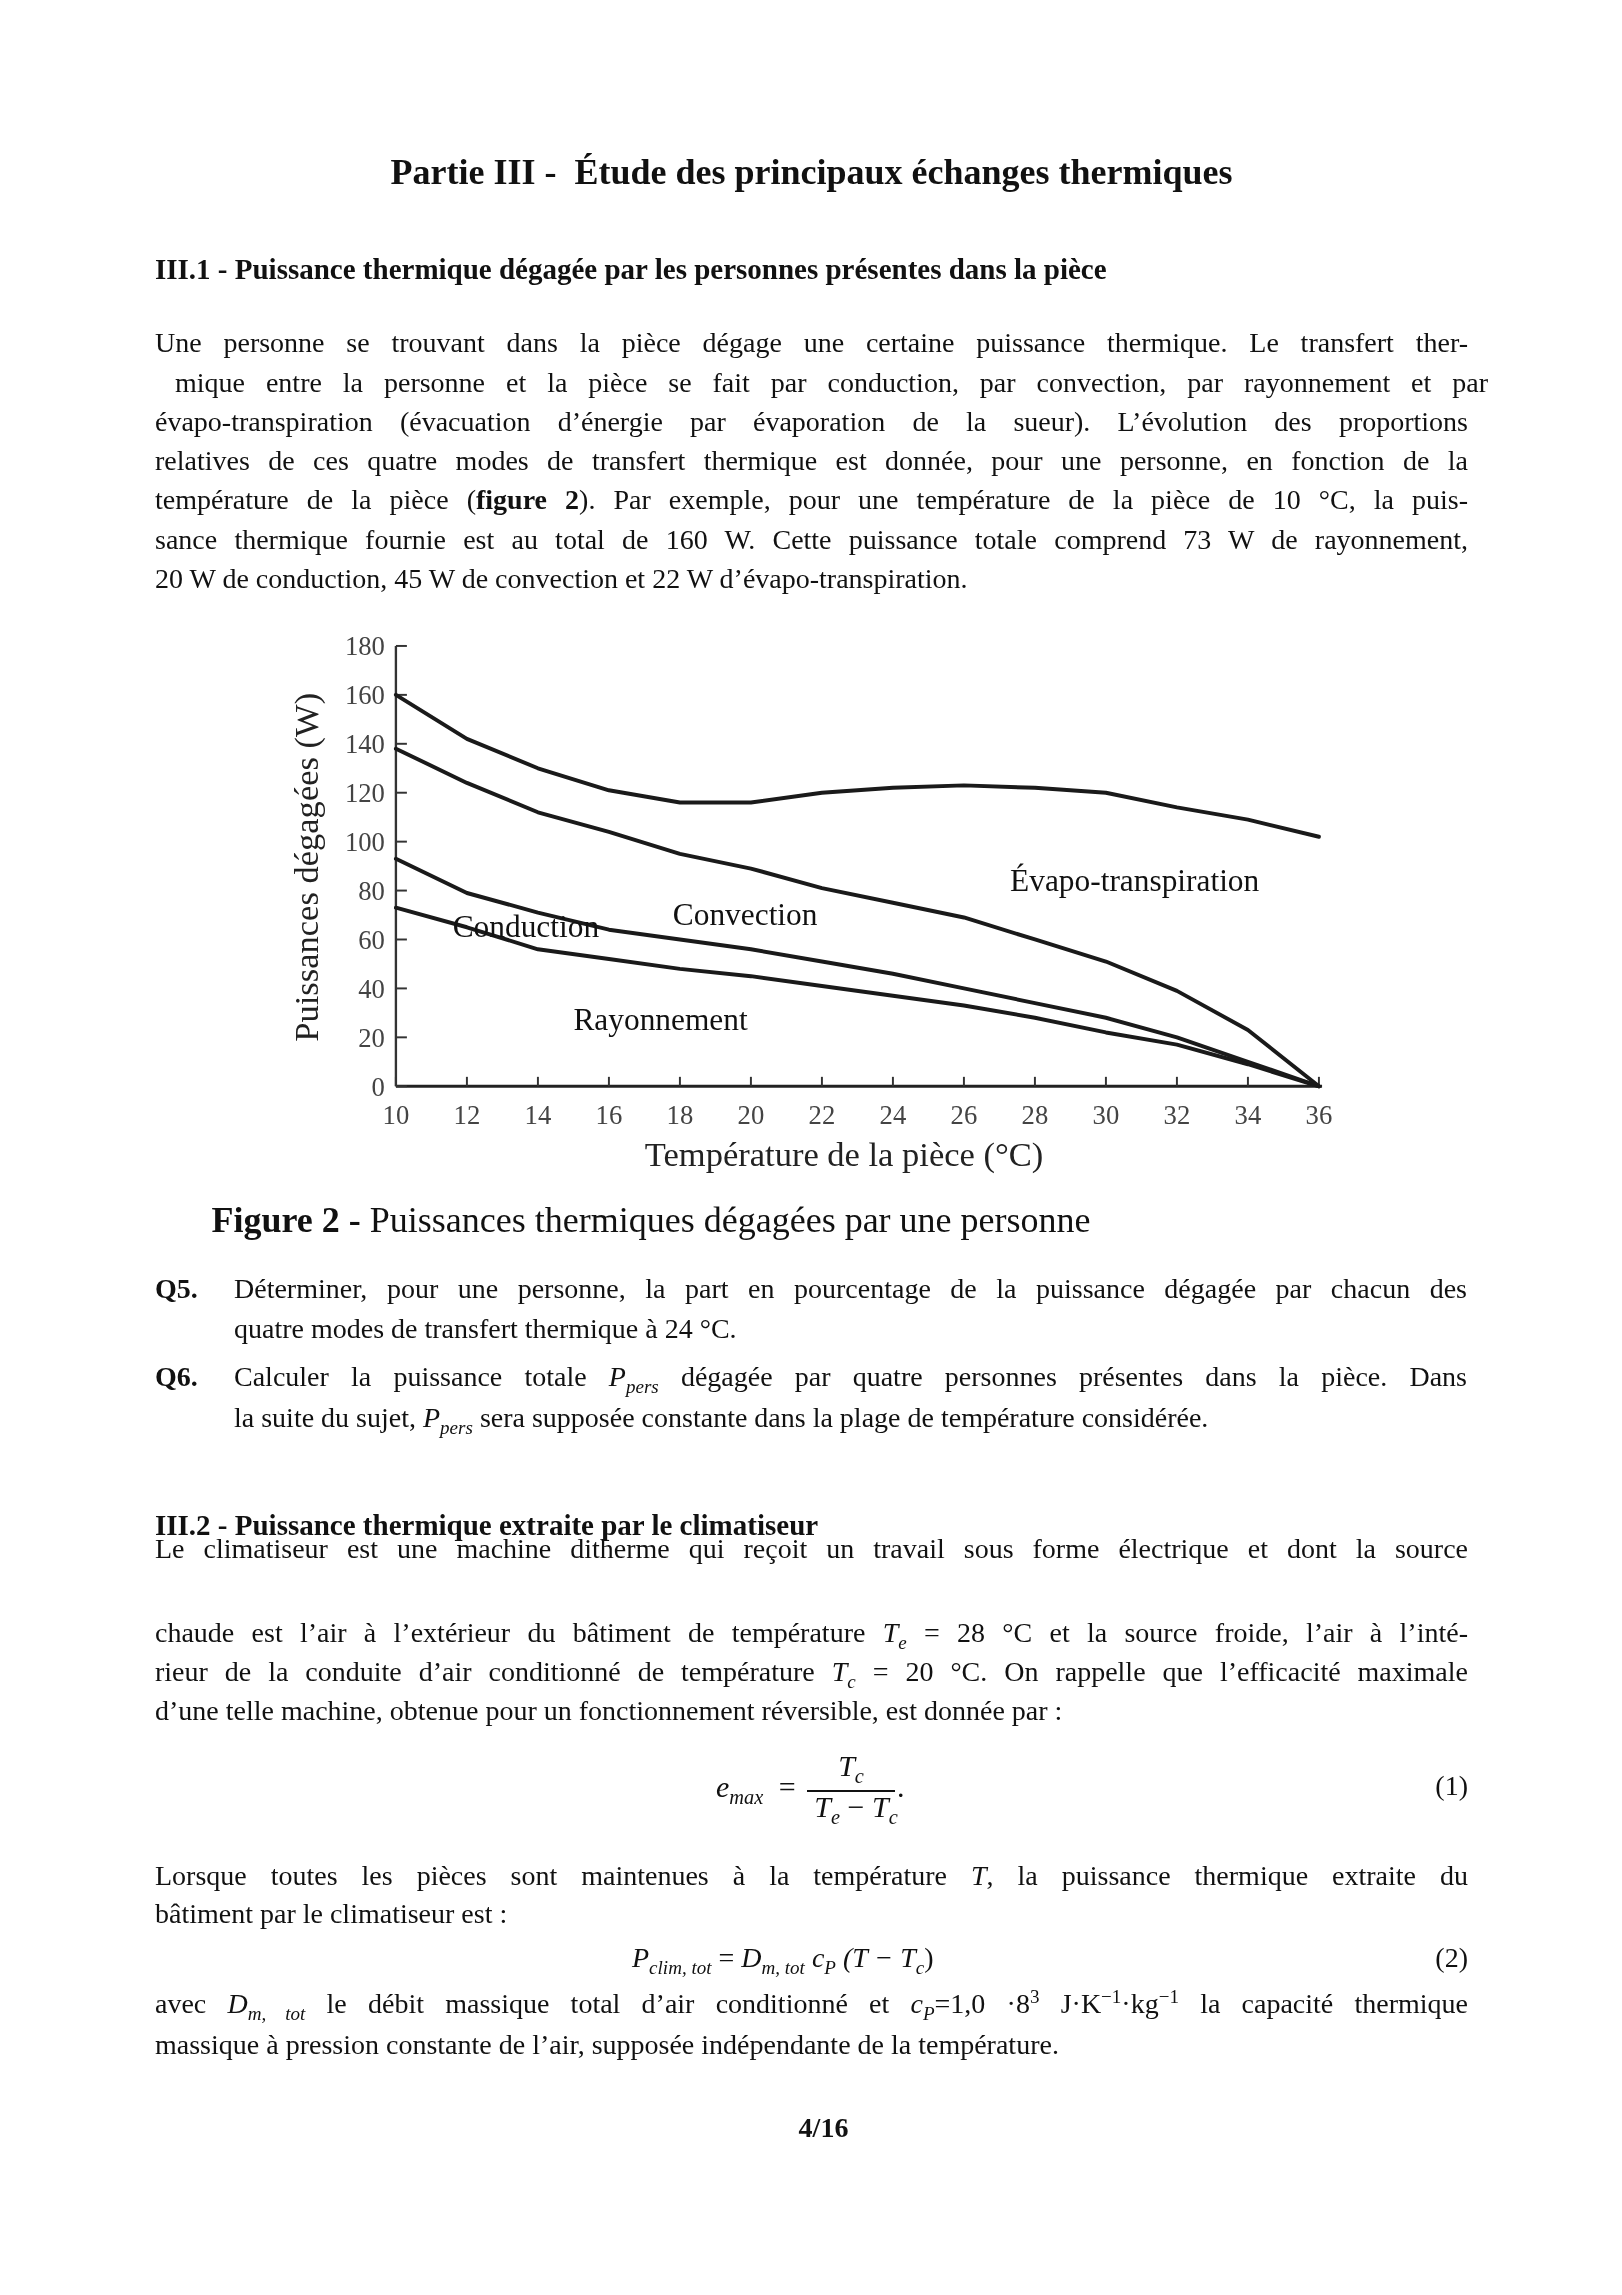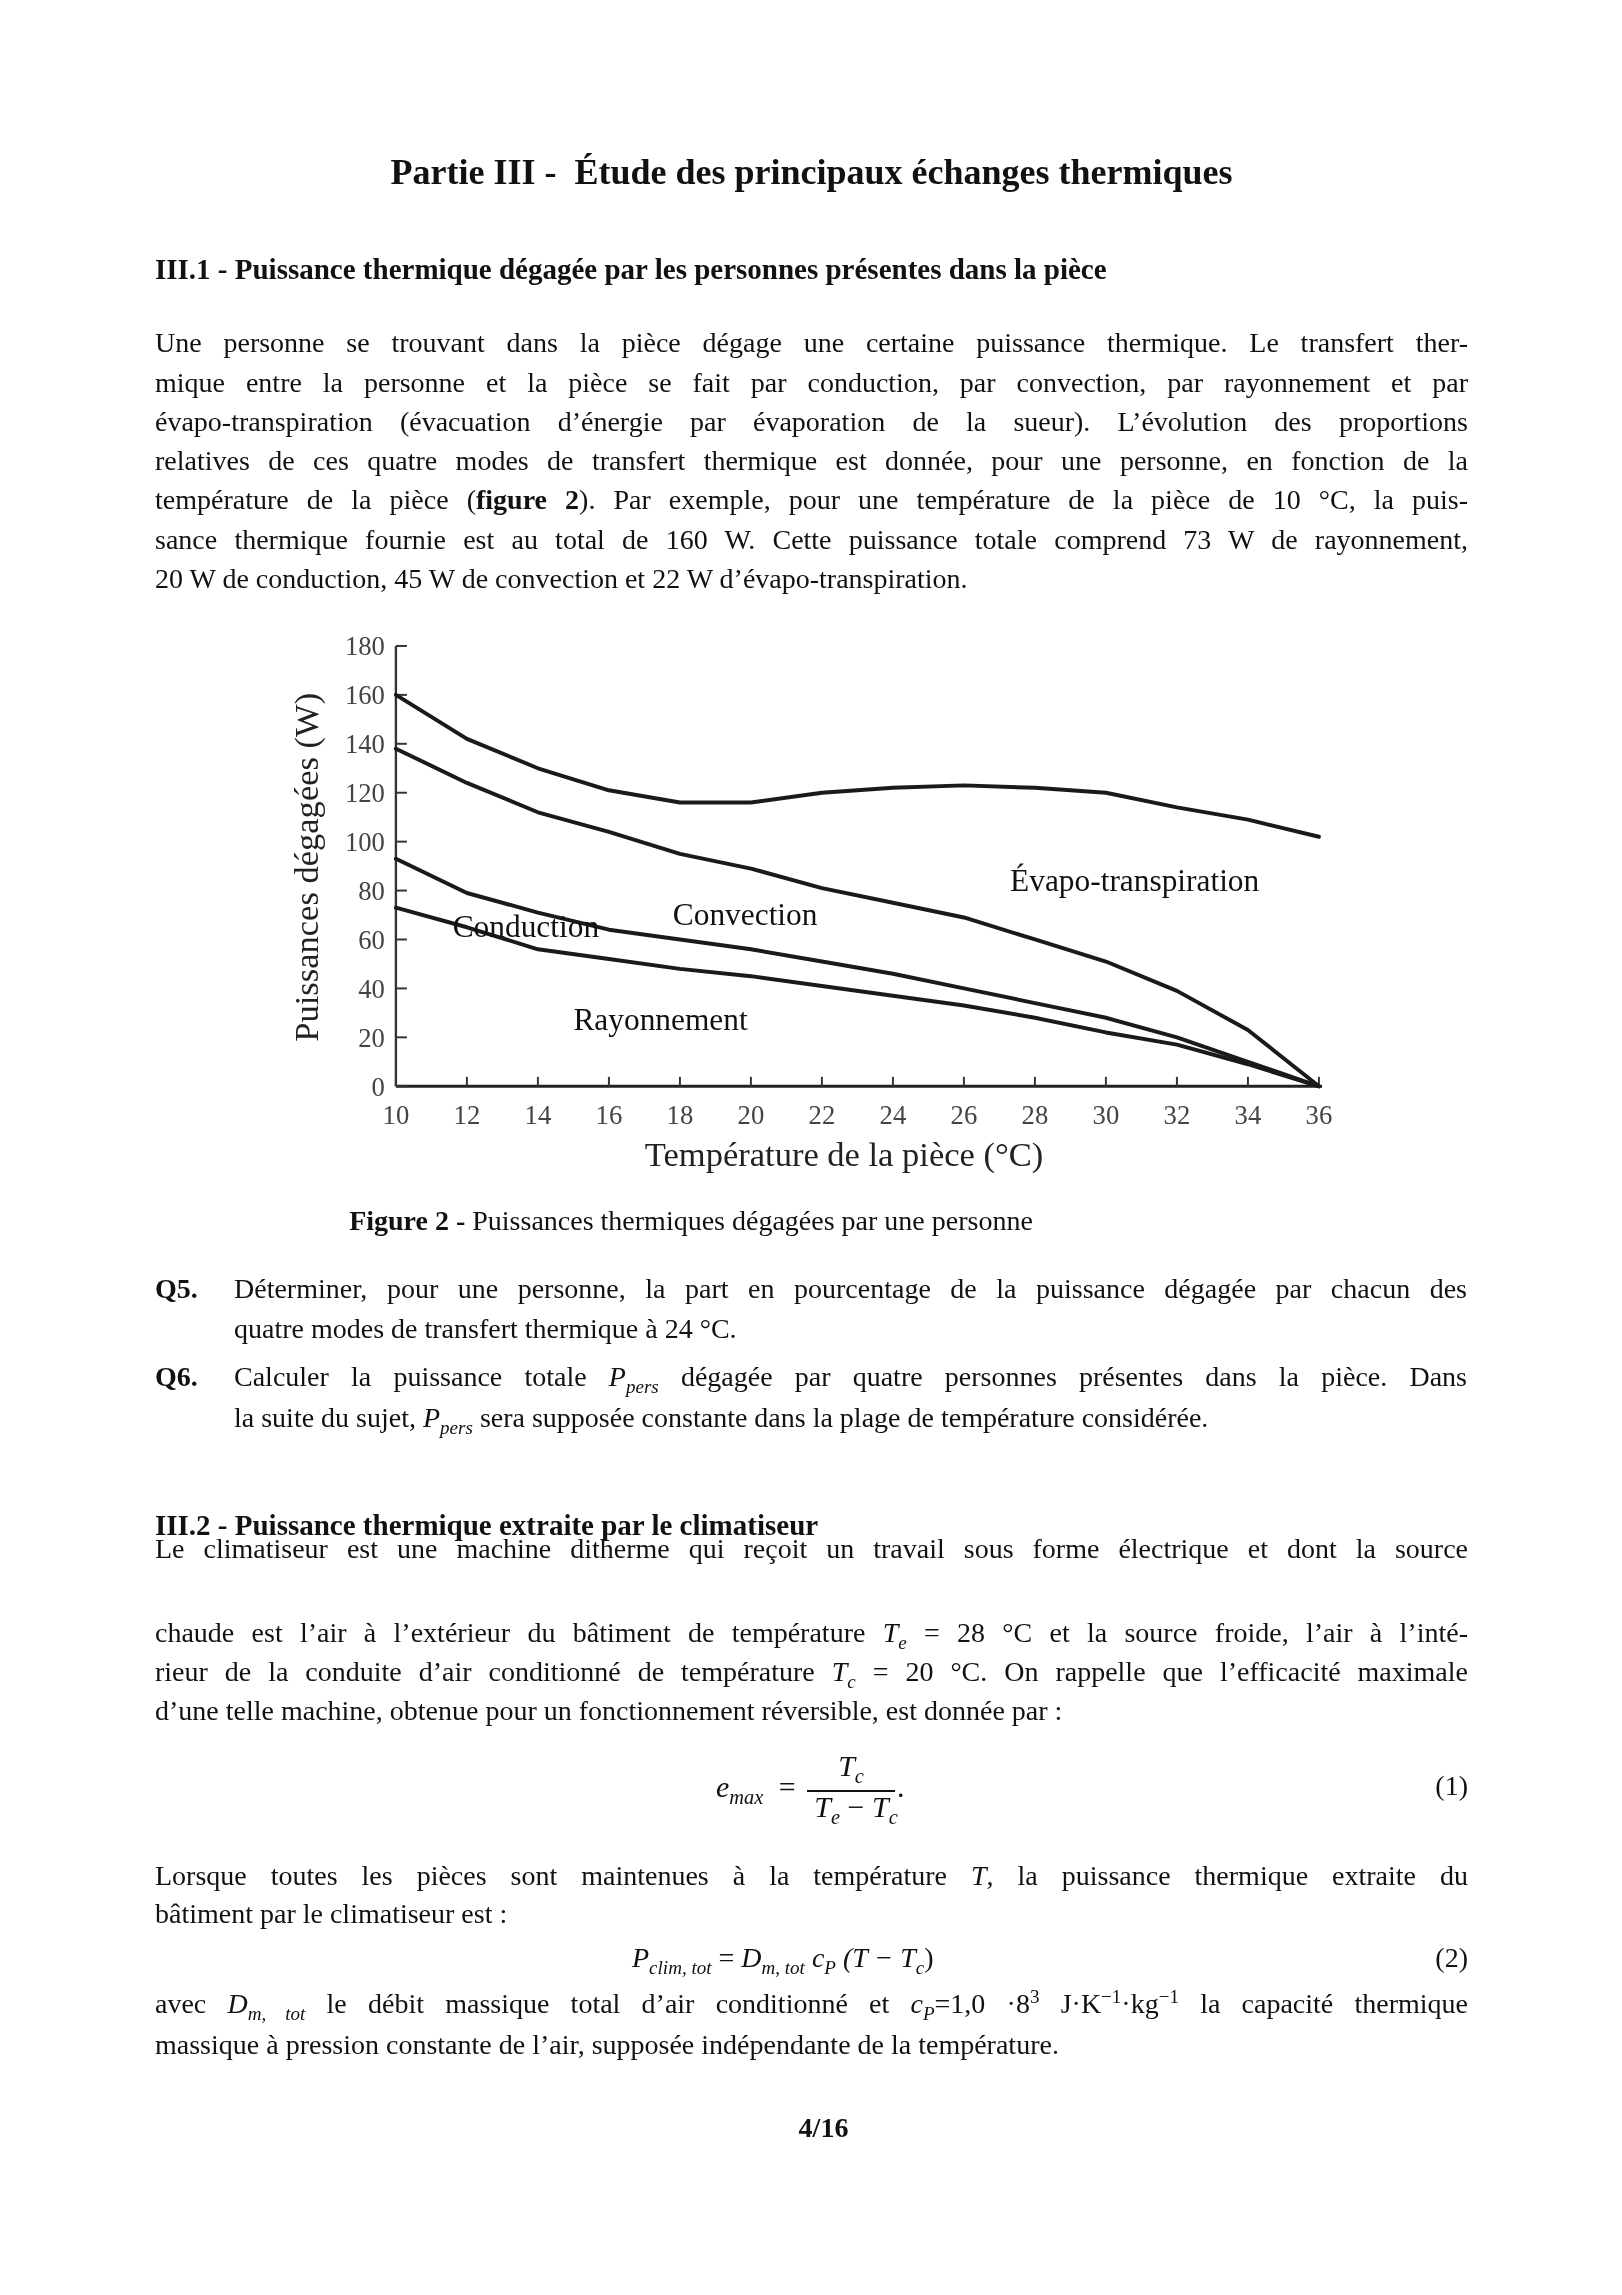--- a/index.html
+++ b/index.html
@@ -8,40 +8,40 @@
   .abs { position:absolute; }
   .title { left:0; width:1623px; text-align:center; top:151px; font-size:36px; font-weight:bold; white-space:pre; }
   .h2 { left:155px; font-size:29px; font-weight:bold; white-space:nowrap; }
   .line { position:absolute; left:155px; width:1313px; font-size:28px; line-height:39px; height:39px;
           text-align:justify; text-align-last:justify; white-space:nowrap; }
   .line.last { text-align-last:left; }
   .qlabel { position:absolute; left:155px; font-size:28px; font-weight:bold; line-height:39px; }
   .qline { position:absolute; left:234px; width:1233px; font-size:28px; line-height:39px; height:39px;
            text-align:justify; text-align-last:justify; white-space:nowrap; }
   .qline.last { text-align-last:left; }
-  .caption { left:0; width:1302px; text-align:center; top:1201px; font-size:28px; line-height:39px;padding-left:40px; }
+  .caption { left:0; width:1302px; text-align:center; top:1201px; font-size:36px; line-height:39px; }
   .caption b { font-weight:bold; }
   i.m { font-style:italic; }
   sub.s { font-size:0.68em; vertical-align:-0.35em; line-height:0; font-style:italic; }
   sup.p { font-size:0.68em; vertical-align:0.55em; line-height:0; }
   .eqnum { position:absolute; right:155px; font-size:28px; }
   .frac { position:absolute; text-align:center; font-size:30px; font-style:italic; }
   .pagenum { left:12px; width:1623px; text-align:center; top:2112px; font-size:28px; font-weight:bold; }
   svg text { font-family:"Liberation Serif", "DejaVu Serif", serif; }
 </style>
 </head>
 <body>
 
 <div class="abs title">Partie III -  Étude des principaux échanges thermiques</div>
 
 <div class="abs h2" style="top:253px;">III.1 - Puissance thermique dégagée par les personnes présentes dans la pièce</div>
 
 <div id="para1">
     <div class="line" style="top: 323px;">Une personne se trouvant dans la pièce dégage une certaine puissance thermique. Le transfert ther-</div>
-    <div class="line" style="top: 363px;">mique entre la personne et la pièce se fait par conduction, par convection, par rayonnement et par</div>
+    <div class="line" style="top: 363px; margin-left: 20px;">mique entre la personne et la pièce se fait par conduction, par convection, par rayonnement et par</div>
     <div class="line" style="top: 402px;">évapo-transpiration (évacuation d’énergie par évaporation de la sueur). L’évolution des proportions</div>
     <div class="line" style="top: 441px;">relatives de ces quatre modes de transfert thermique est donnée, pour une personne, en fonction de la</div>
     <div class="line" style="top: 480px;"><span>température de la pièce (</span><b>figure 2</b><span>). Par exemple, pour une température de la pièce de 10 °C, la puis-</span></div>
     <div class="line" style="top: 520px;">sance thermique fournie est au total de 160 W. Cette puissance totale comprend 73 W de rayonnement,</div>
     <div class="line last" style="top: 559px;">20 W de conduction, 45 W de convection et 22 W d’évapo-transpiration.</div>
   </div>
 
 <svg id="chart" class="abs" style="left:0; top:0;" width="1623" height="1193" viewBox="0 0 2067 1520">
     <line x1="504" y1="823" x2="504" y2="1384" stroke="#333" stroke-width="3"></line>
     <line x1="504" y1="1384" x2="1684" y2="1384" stroke="#222" stroke-width="4"></line>

